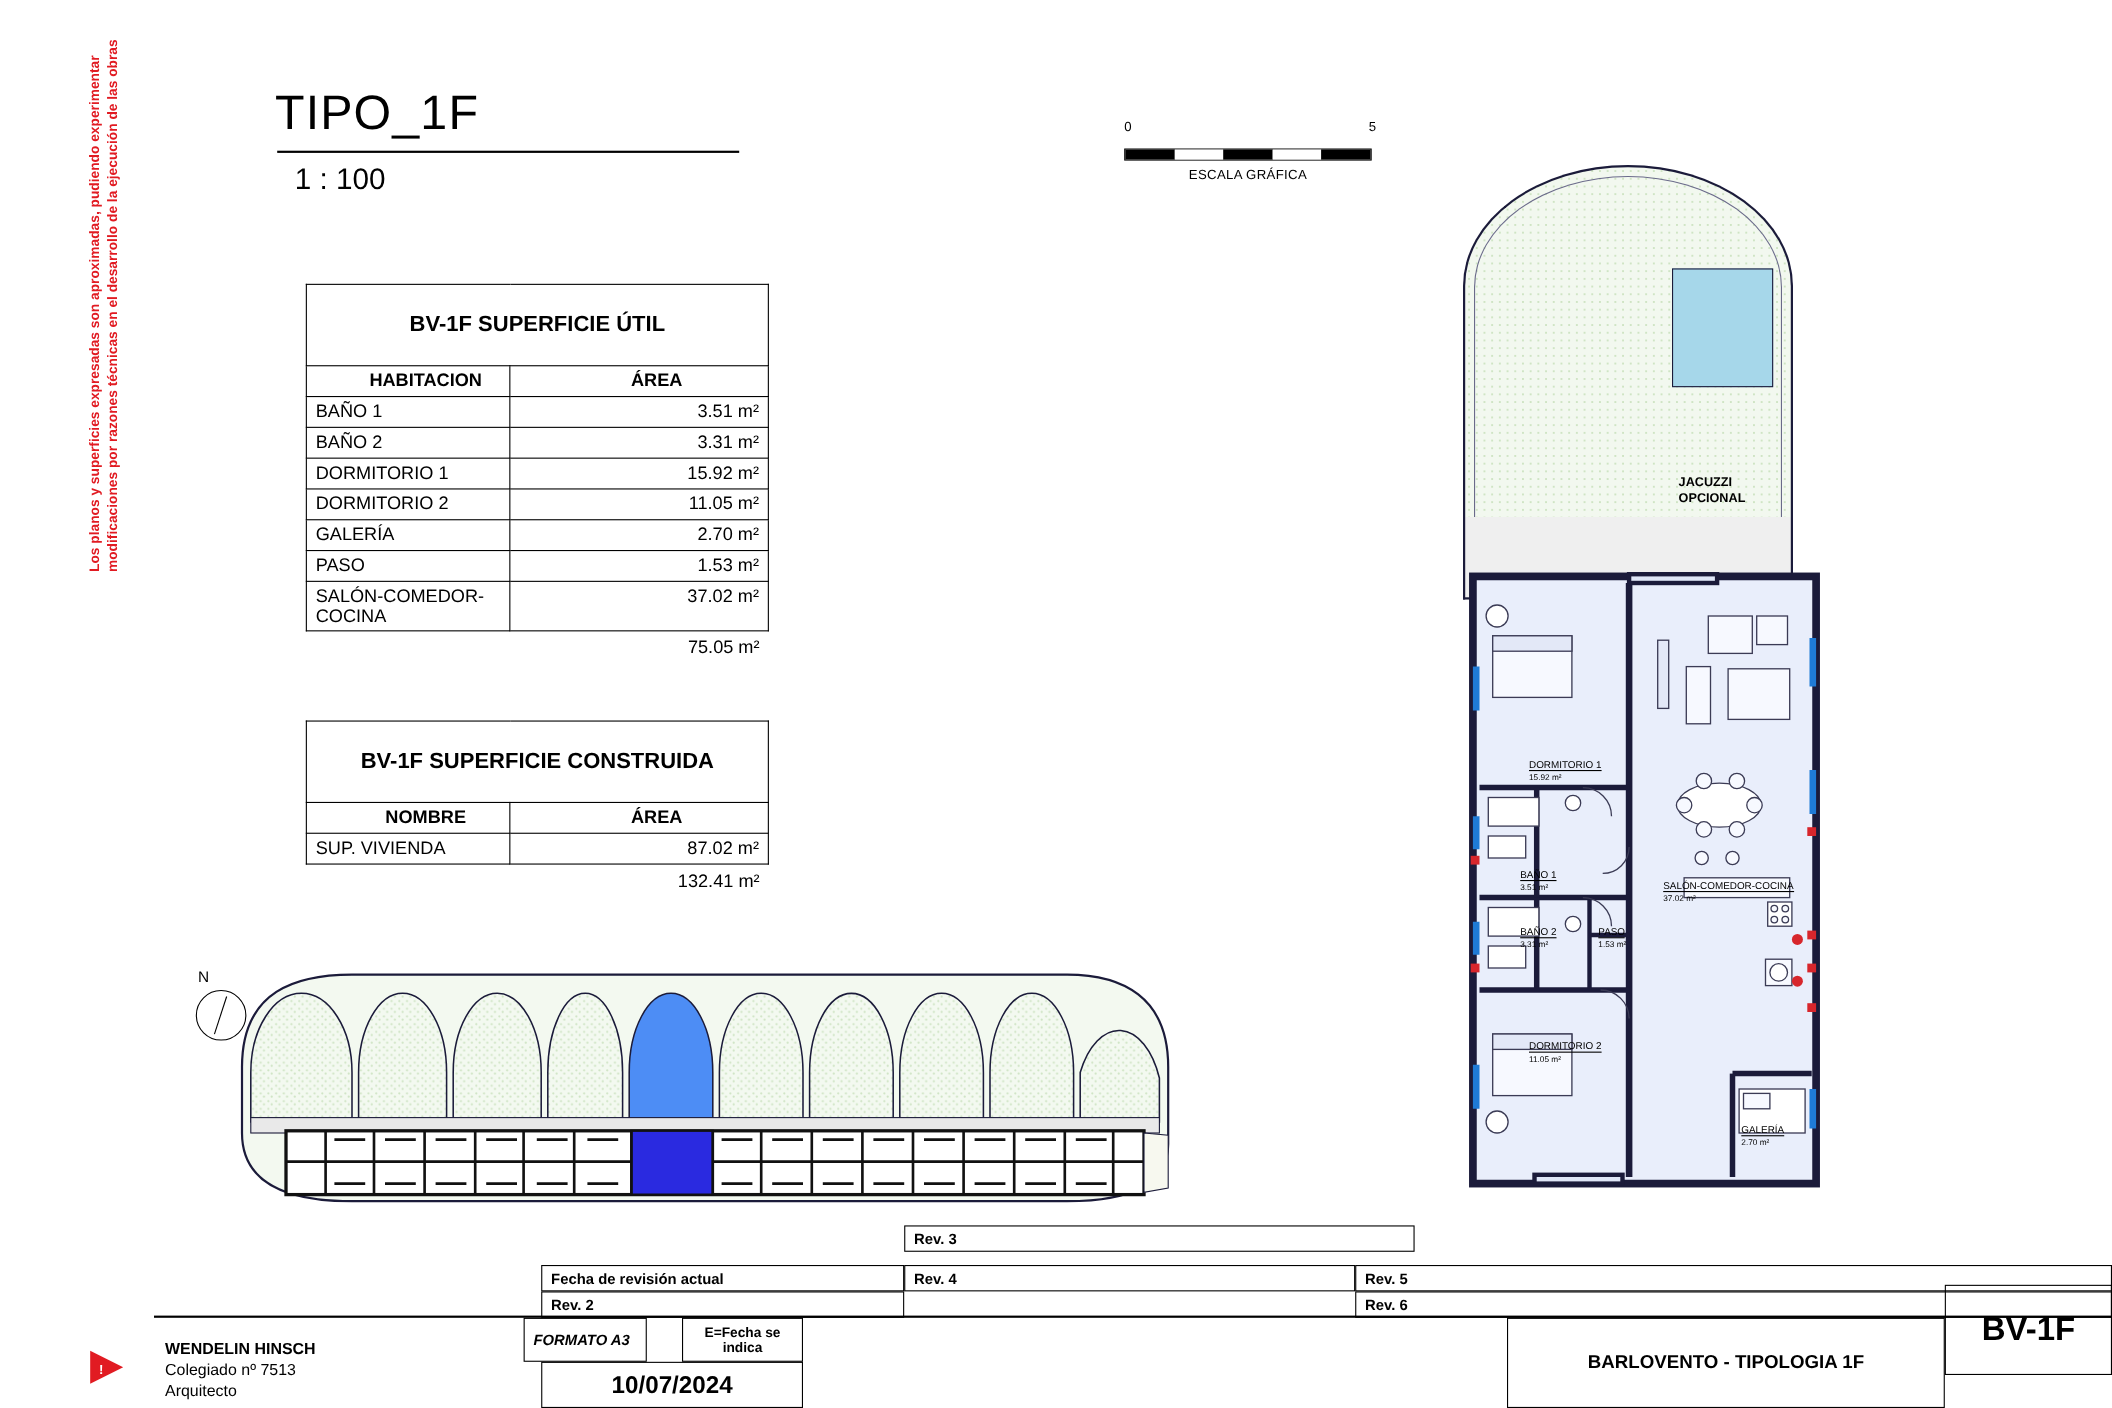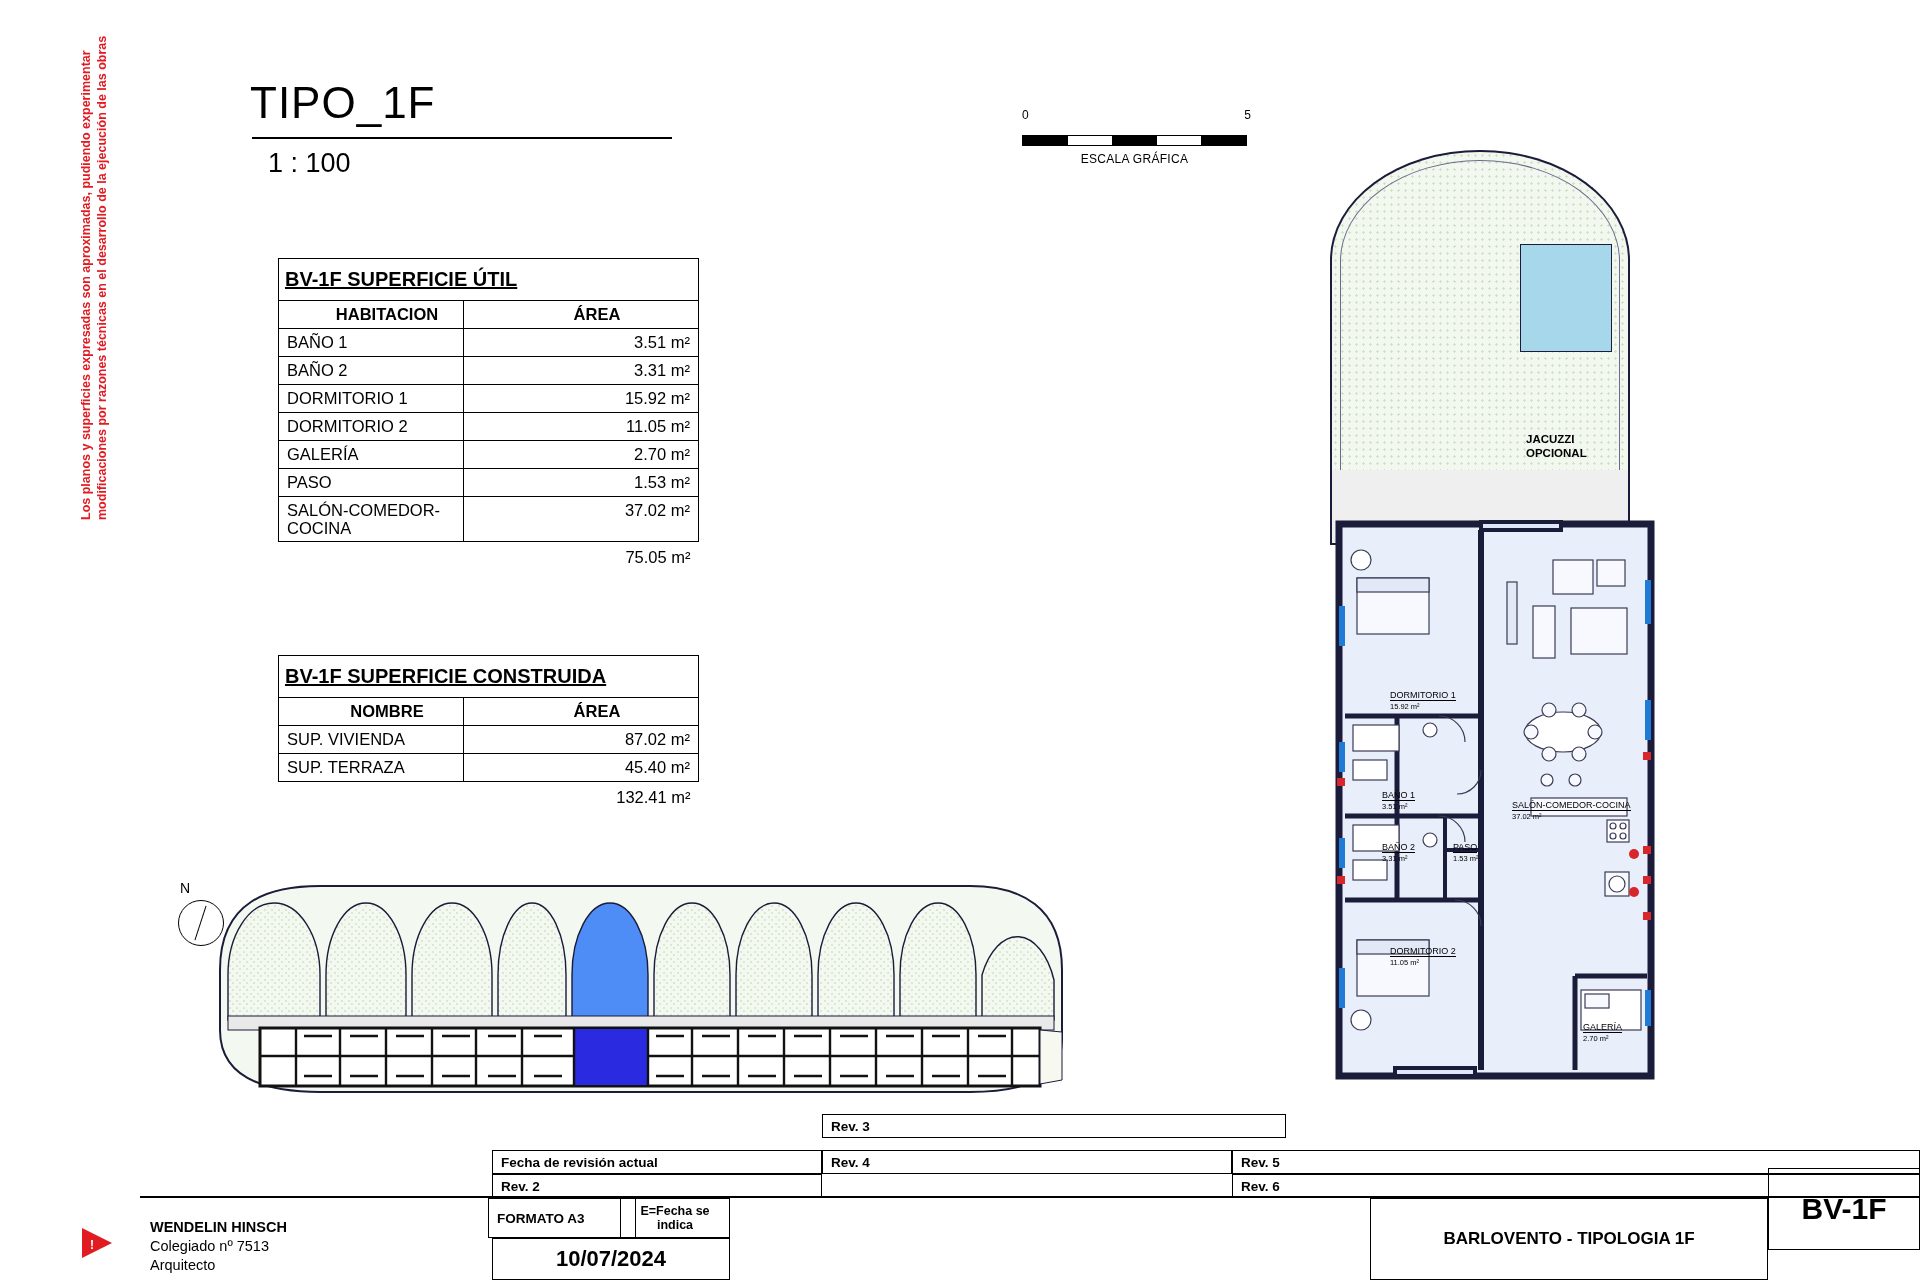--- a/index.html
+++ b/index.html
@@ -67,21 +67,21 @@
   .gs-caption { text-align:center; font-size:12px; margin-top:6px; letter-spacing:.3px;
                 width:225px; }
   
   .tbl {
     position:absolute;
     border-collapse:collapse;
     font-size:16.5px;
   }
   .tbl td, .tbl th { border:1px solid #000; padding:4px 8px; }
   .tbl .hdr-main {
-    text-align:left; font-weight:bold; font-size:20px; padding:9px 6px;text-decoration:underline;
+    text-align:center; font-weight:bold; font-size:20px; padding:25px 6px;
   }
   .tbl .colhdr { text-align:center; font-weight:bold;padding-left:40px; }
   .tbl td.num { text-align:right; }
   .tbl td.nameCell { width:185px; }
   .tbl td.areaCell { width:235px; }
   .total-row td { border:none; text-align:right; padding-top:6px; font-size:16.5px;}
   #tbl-util { left:278px; top:258px; }
   #tbl-constr { left:278px; top:655px; }
   .two-line { line-height:18px; }
   
@@ -216,24 +216,20 @@
           <td class="hdr-main" colspan="2">BV-1F SUPERFICIE CONSTRUIDA</td>
         </tr>
     <tr>
       <td class="colhdr nameCell">NOMBRE</td>
       <td class="colhdr areaCell">ÁREA</td>
     </tr>
     <tr>
       <td>SUP. VIVIENDA</td>
       <td class="num">87.02 m²</td>
     </tr>
-    <tr>
-      <td>SUP. TERRAZA</td>
-      <td class="num">45.40 m²</td>
-    </tr>
     <tr class="total-row">
           <td></td>
           <td>132.41 m²</td>
         </tr>
   </tbody>
     </table>
 
   <div class="north">N</div>
   <div class="north-circle"></div>
   <div class="north-needle"></div>
@@ -444,20 +440,20 @@
   <div class="tb-cell bold" style="left:1232px; top:1174px; width:688px; height:24px;">Rev. 6</div>
 
   <div class="logo-tri"></div>
   <div class="logo-tri-inner">!</div>
   <div class="arch-block">
     <div class="bold">WENDELIN HINSCH</div>
     <div>Colegiado nº 7513</div>
     <div>Arquitecto</div>
   </div>
 
-  <div class="tb-cell bold" style="left:488px; top:1198px; width:148px; height:40px;">FORMATO A3</div>
+  <div class="tb-cell bold" style="left:476px; top:1198px; width:112px; height:40px;font-style:italic;">FORMATO A3</div>
   <div class="tb-cell center bold" style="left:620px; top:1198px; width:110px; height:40px; font-size:12.5px; line-height:14px;">E=Fecha se indica</div>
   <div class="tb-cell center date-cell" style="left:492px; top:1238px; width:238px; height:42px;">10/07/2024</div>
 
   <div class="tb-cell center" style="left:1370px; top:1198px; width:398px; height:82px; font-size:17px; font-weight:bold;">BARLOVENTO - TIPOLOGIA 1F</div>
   <div class="tb-cell center" style="left:1768px; top:1168px; width:152px; height:82px; font-size:30px; font-weight:bold;">BV-1F</div>
 
 </div>
 
 </body></html>

